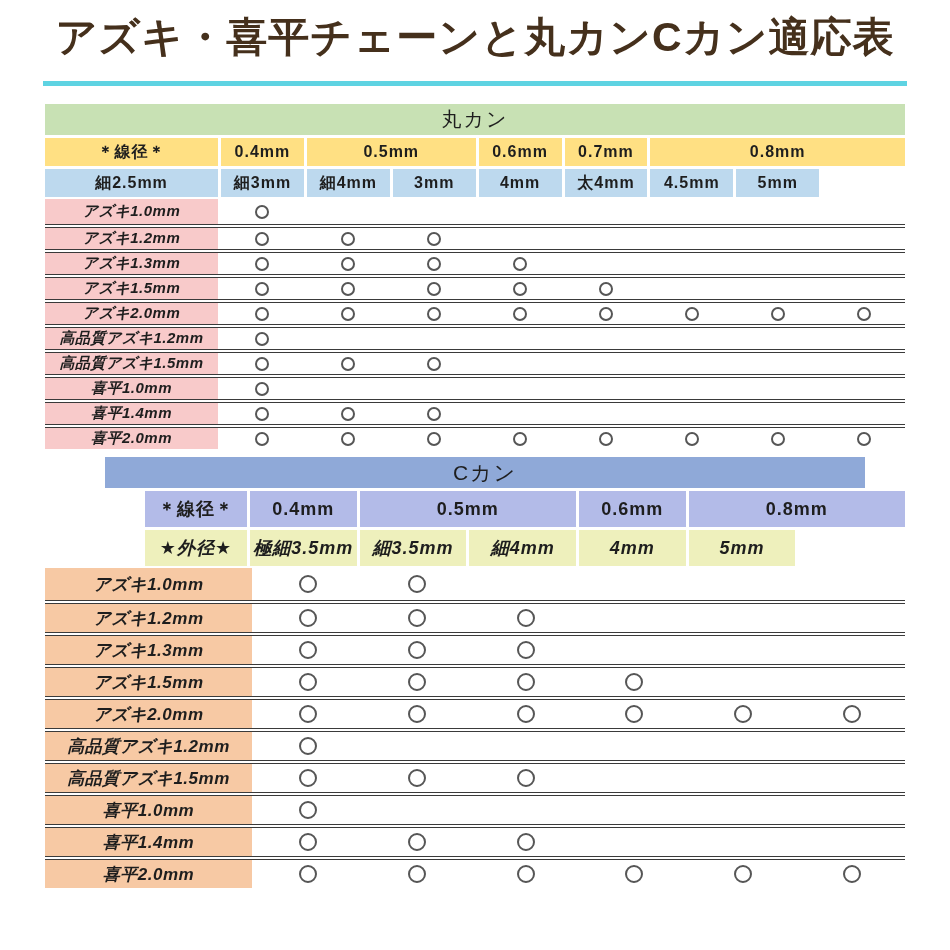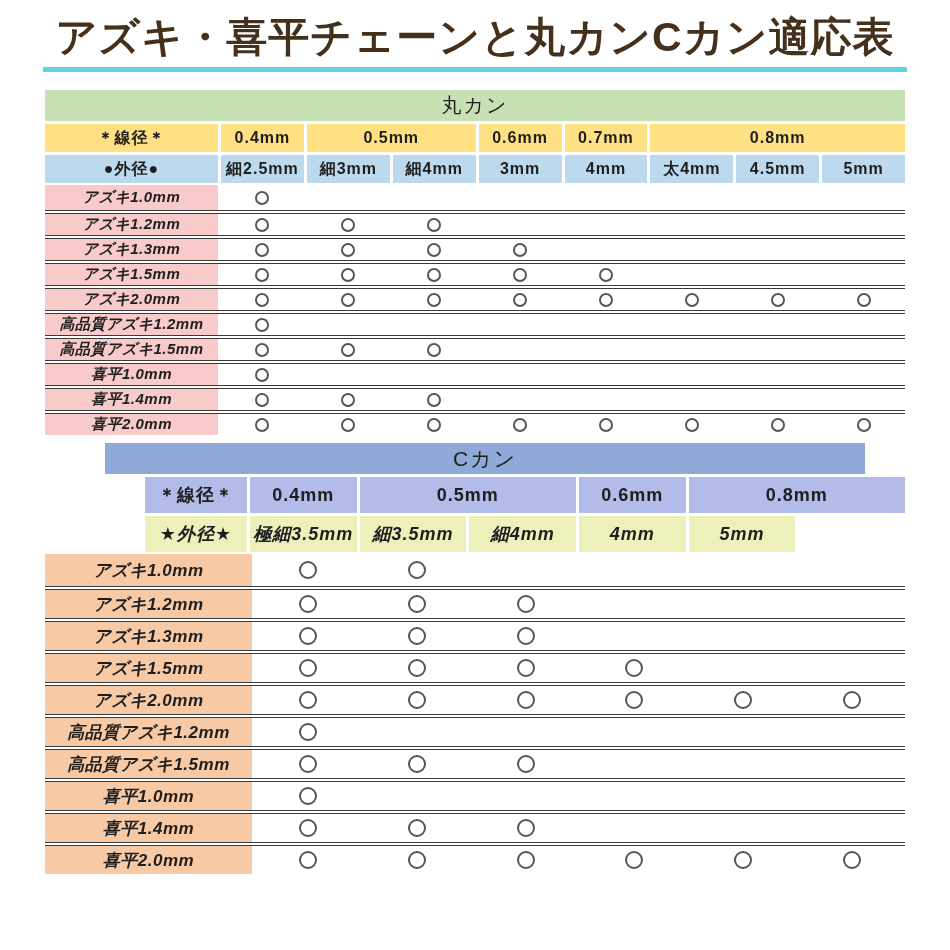--- a/index.html
+++ b/index.html
@@ -12,21 +12,21 @@
   }
   
   .title-wrap { text-align: center; margin-top: 14px; }
   h1.page-title {
     display: inline-block;
     font-size: 41px;
     font-weight: bold;
     letter-spacing: 1px;
     color: var(--title-color, #45301c);
     border-bottom: 5px solid var(--underline-color, #5ed3e2);
-    padding: 0 12px 6px 12px;
+    padding: 0 12px 20px 12px;
     line-height: 1.15;
   }
   
   .tbl { margin: 0 45px; width: 860px; }
   .bar {
     height: 31px;
     display: flex; align-items: center; justify-content: center;
     font-weight: normal; font-size: 20px; letter-spacing: 2px;
     margin-bottom: 3px;
   }
@@ -107,21 +107,20 @@
   <div class="hrow wire-row maru-grid">
     <div class="hcell">＊線径＊</div>
     <div class="hcell">0.4mm</div>
     <div class="hcell span2">0.5mm</div>
     <div class="hcell">0.6mm</div>
     <div class="hcell">0.7mm</div>
     <div class="hcell span3">0.8mm</div>
   </div>
 
   <div class="hrow outer-row maru-grid">
-    <div class="hcell">●外径●</div>
     <div class="hcell">細2.5mm</div>
     <div class="hcell">細3mm</div>
     <div class="hcell">細4mm</div>
     <div class="hcell">3mm</div>
     <div class="hcell">4mm</div>
     <div class="hcell">太4mm</div>
     <div class="hcell">4.5mm</div>
     <div class="hcell">5mm</div>
   </div>
 

